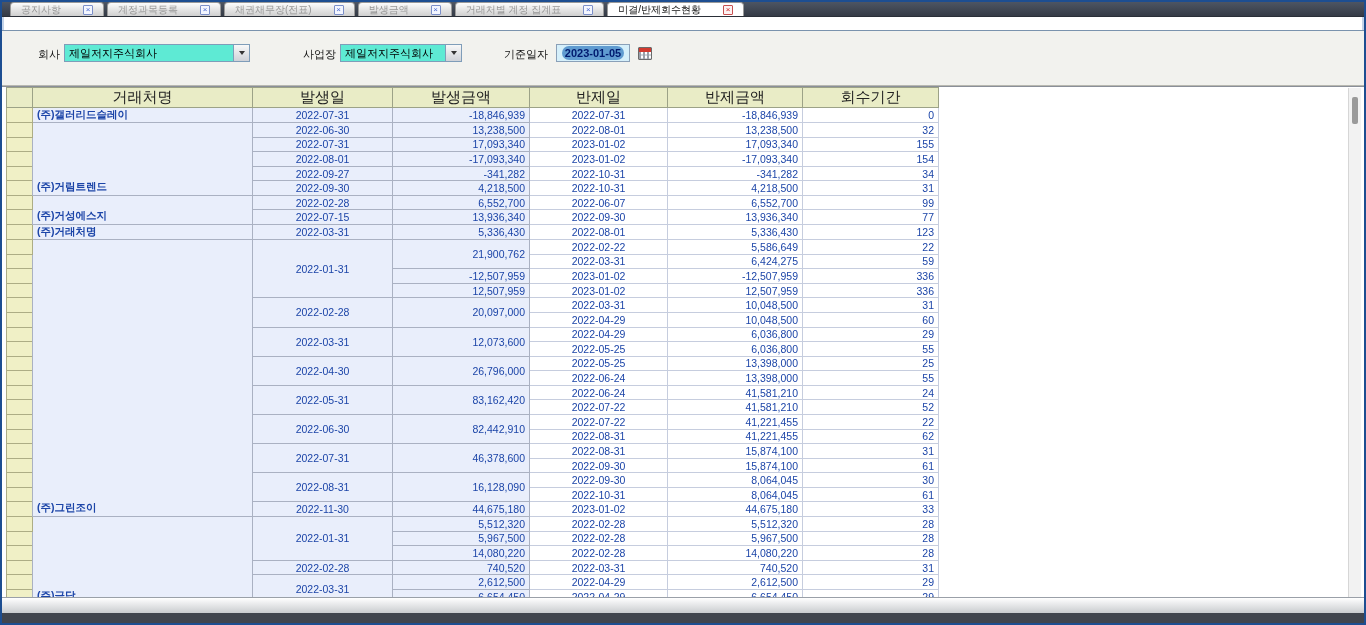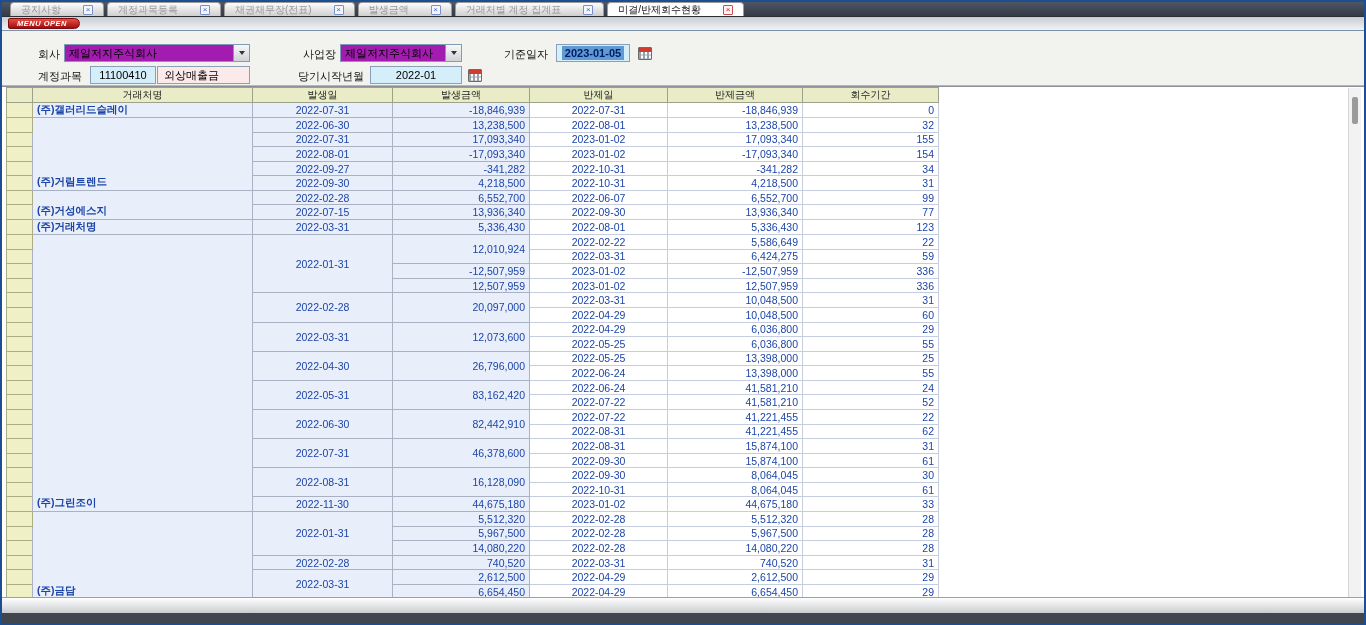--- a/index.html
+++ b/index.html
@@ -24,36 +24,36 @@
   
   .menustrip{position:absolute;left:0;top:15px;width:100%;height:13px;background:linear-gradient(#c9ccd1,#f2f3f4);}
   .menu-open{position:absolute;left:6px;top:1px;height:11px;padding:0 12px 0 8px;background:linear-gradient(#ef4a42,#9c0f0f);border:1px solid #7c0b0b;border-radius:3px 9px 9px 3px;color:#fff;font-size:7.5px;font-weight:bold;font-style:italic;letter-spacing:.5px;display:flex;align-items:center;}
 
   
   .formpanel{position:absolute;left:0;top:28px;width:100%;height:56px;background:#f2f2ee;border-top:1px solid #7a93ad;border-bottom:1px solid #b8b8b0;}
   .frow{position:absolute;left:0;width:100%;height:19px;}
   .frow1{top:13px;} .frow2{top:35px;}
   .lbl{position:absolute;font-size:11px;color:#111;text-align:right;top:3px;}
   .fld{position:absolute;height:18px;font-size:11px;display:flex;align-items:center;}
-  .combo{border:1px solid #7f9db9;background:#a21caf;padding-left:4px;justify-content:space-between;}
+  .combo{border:1px solid #7f9db9;background:#5eead4;padding-left:4px;justify-content:space-between;}
   .combo-btn{width:16px;height:100%;border-left:1px solid #7f9db9;background:linear-gradient(#f8f8f8,#cfd2d8);display:flex;align-items:center;justify-content:center;}
   .combo-btn::after{content:"";border-left:3.5px solid transparent;border-right:3.5px solid transparent;border-top:4px solid #333;}
   .inp{border:1px solid #8aa0b8;justify-content:center;}
   .inp-cyan{background:#d5effa;}
   .inp-pink{background:#fbeae9;justify-content:flex-start;padding-left:6px;}
-  .sel-text{background:var(--selection_blue,#5f9bd0);color:#001a6e;font-weight:bold;padding:1px 3px;}
+  .sel-text{background:var(--selection_blue,#5f9bd0);color:#001a6e;font-weight:bold;padding:1px 3px;border-radius:7px;}
   .cal{position:absolute;top:3px;width:14px;height:13px;border:1px solid #6b6b6b;border-radius:1px;background:
       linear-gradient(#d23b2f 0 4px,transparent 4px),
       repeating-linear-gradient(to right,#9aa0a8 0 2px,transparent 2px 4px),
       repeating-linear-gradient(#fff 0 2px,#cfd4da 2px 4px);background-color:#fff;}
 
   
   .gridarea{position:absolute;left:0;top:84px;width:100%;height:511px;background:#fff;overflow:hidden;border-top:1px solid #8a8f98;}
   table.grid{border-collapse:collapse;table-layout:fixed;margin-left:4px;font-size:10.5px;border-right:1px solid #6a7080;}
-  .grid th{height:14px;background:var(--header_bg,#e9ecc6);border:1px solid #9ca287;font-weight:normal;font-size:10px;color:#222;padding:0;}
+  .grid th{height:14px;background:var(--header_bg,#e9ecc6);border:1px solid #9ca287;font-weight:normal;font-size:15px;color:#222;padding:0;}
   .grid td{height:14.58px;padding:0 4px;color:var(--data_text,#1c45a8);overflow:hidden;white-space:nowrap;}
   td.gutter{background:var(--gutter_yellow,#f0f0c6);border:1px solid #adad85;padding:0;}
   td.cust{background:var(--row_blue,#e9eefb);border:1px solid #aab1c2;text-align:left;vertical-align:bottom;padding-bottom:1px;font-weight:bold;}
   td.cust.single{vertical-align:middle;padding-bottom:0;}
   td.od,td.oa{background:var(--row_blue,#e9eefb);border:1px solid #aab1c2;}
   td.od{text-align:center;}
   td.oa{text-align:right;}
   td.rd,td.ra,td.dy{background:#fff;border:1px solid #c6cdde;}
   td.rd{text-align:center;}
   td.ra,td.dy{text-align:right;}
@@ -90,55 +90,38 @@
       <div class="tab">
         <span>거래처별 계정 집계표</span>
         <span class="tab-close">×</span>
       </div>
       <div class="tab active">
         <span>미결/반제회수현황</span>
         <span class="tab-close">×</span>
       </div>
     </div>
 
-  <div class="menustrip">
-    <div class="menu-open">MENU OPEN</div>
-  </div>
 
   <div class="formpanel">
     <div class="frow frow1">
       <span class="lbl" style="left:14px;width:44px;">회사</span>
       <div class="fld combo" style="left:62px;width:186px;">
         <span>제일저지주식회사</span>
         <span class="combo-btn"></span>
       </div>
       <span class="lbl" style="left:290px;width:44px;">사업장</span>
       <div class="fld combo" style="left:338px;width:122px;">
         <span>제일저지주식회사</span>
         <span class="combo-btn"></span>
       </div>
       <span class="lbl" style="left:494px;width:52px;">기준일자</span>
       <div class="fld inp inp-cyan" style="left:554px;width:74px;">
         <span class="sel-text">2023-01-05</span>
       </div>
       <span class="cal" style="left:636px;"></span>
-    </div>
-    <div class="frow frow2">
-      <span class="lbl" style="left:14px;width:66px;">계정과목</span>
-      <div class="fld inp inp-cyan" style="left:88px;width:66px;">
-        <span>11100410</span>
-      </div>
-      <div class="fld inp inp-pink" style="left:155px;width:93px;">
-        <span>외상매출금</span>
-      </div>
-      <span class="lbl" style="left:290px;width:72px;">당기시작년월</span>
-      <div class="fld inp inp-cyan" style="left:368px;width:92px;">
-        <span>2022-01</span>
-      </div>
-      <span class="cal" style="left:466px;"></span>
     </div>
   </div>
 
   <div class="gridarea">
     <table class="grid">
       <colgroup>
         <col style="width:26px">
           <col style="width:220px">
           <col style="width:140px">
         <col style="width:137px">
@@ -231,21 +214,21 @@
             <td class="od">2022-03-31</td>
             <td class="oa">5,336,430</td>
             <td class="rd">2022-08-01</td>
             <td class="ra">5,336,430</td>
             <td class="dy">123</td>
           </tr>
           <tr class="g">
             <td class="gutter"></td>
             <td class="cust" rowspan="19">(주)그린조이</td>
             <td class="od" rowspan="4">2022-01-31</td>
-            <td class="oa" rowspan="2">12,010,924</td>
+            <td class="oa" rowspan="2">21,900,762</td>
             <td class="rd">2022-02-22</td>
             <td class="ra">5,586,649</td>
             <td class="dy">22</td>
           </tr>
           <tr>
             <td class="gutter"></td>
             <td class="rd">2022-03-31</td>
             <td class="ra">6,424,275</td>
             <td class="dy">59</td>
           </tr>

